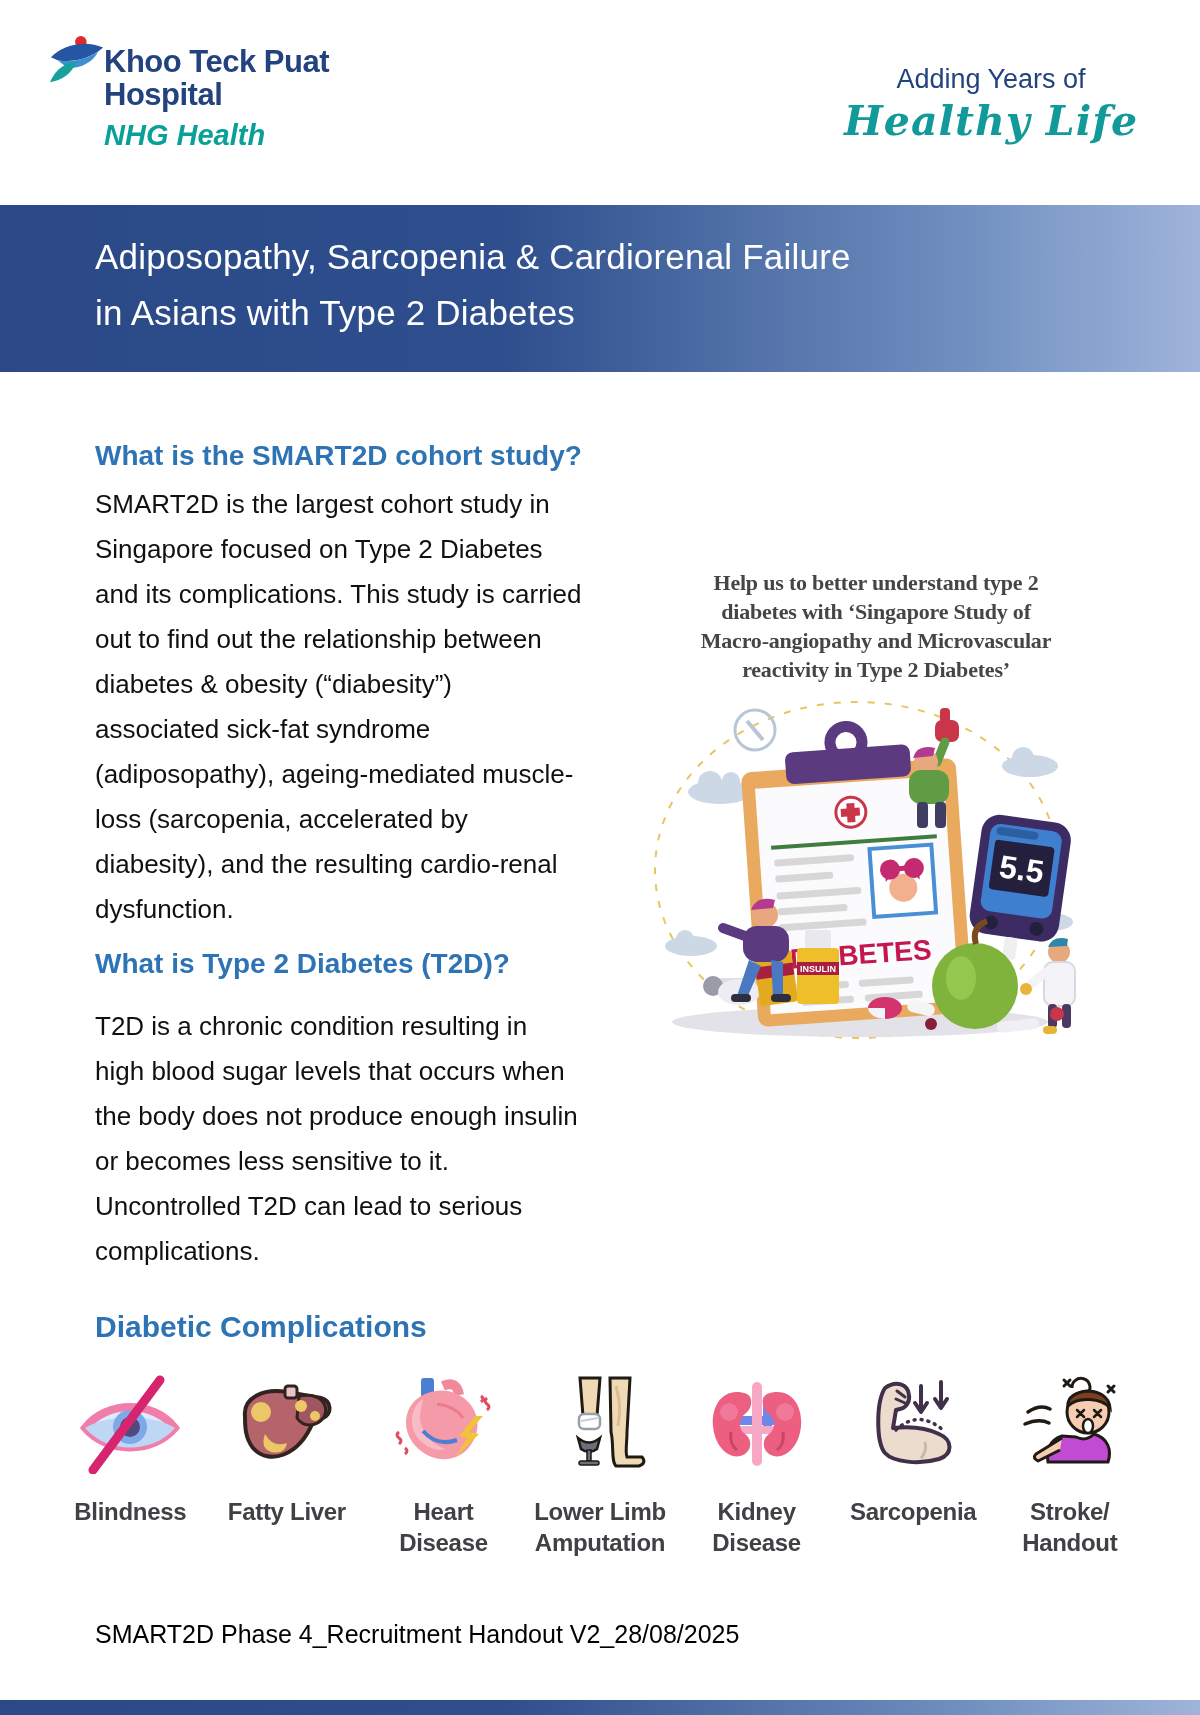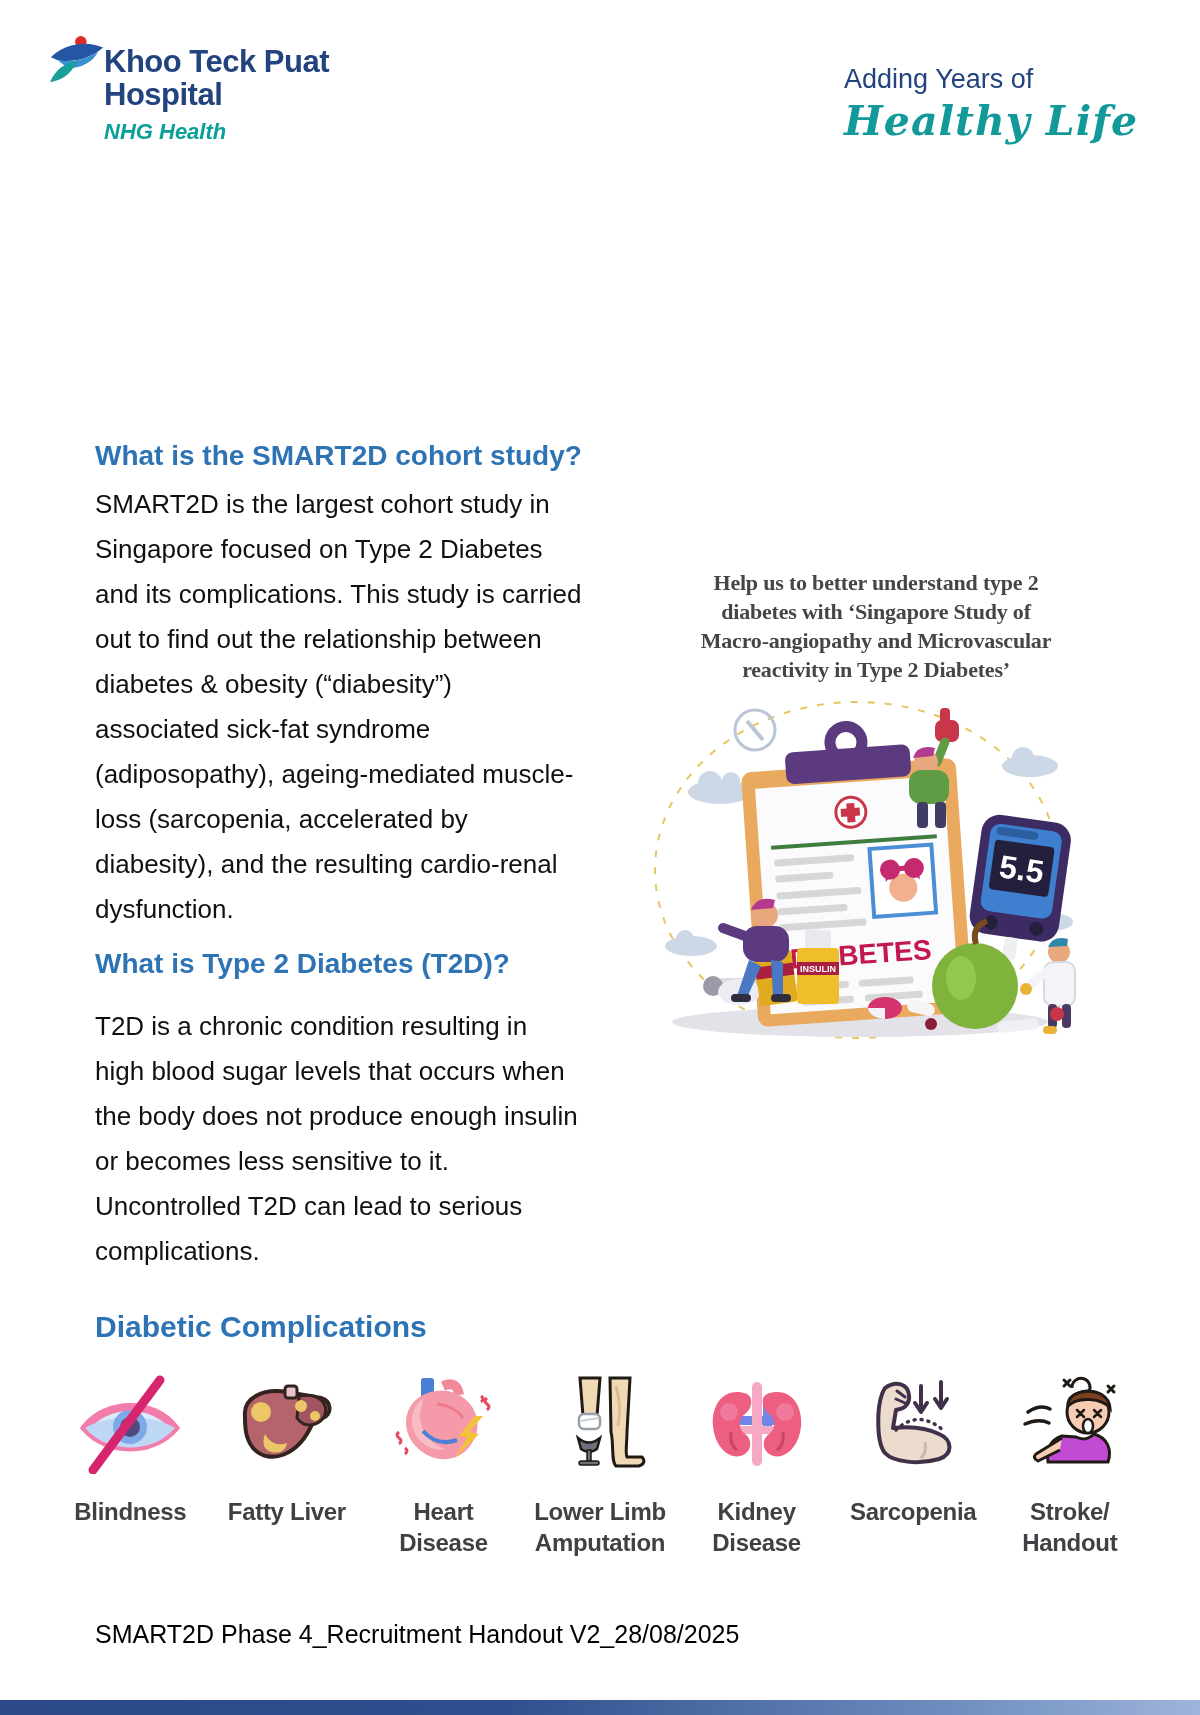--- a/index.html
+++ b/index.html
@@ -5,22 +5,22 @@
   html,body{margin:0;padding:0;background:#ffffff;}
   .page{
     position:relative;width:1200px;height:1715px;background:#ffffff;
     font-family:"Liberation Sans",sans-serif;overflow:hidden;
   }
 
   
   .logo-mark{position:absolute;left:48px;top:34px;width:58px;height:60px;}
   .logo-text{position:absolute;left:104px;top:46px;line-height:1.05;}
   .hosp-line{font-size:31px;font-weight:bold;color:#23437E;letter-spacing:-0.5px;}
-  .network{margin-top:9px;font-size:22px;font-weight:bold;font-style:italic;color:#0AA09A;}
-  .tagline{position:absolute;right:62px;top:64px;text-align:left;}
+  .network{margin-top:9px;font-size:29px;font-weight:bold;font-style:italic;color:#0AA09A;}
+  .tagline{position:absolute;right:62px;top:64px;text-align:center;}
   .tagline-1{font-size:27px;color:#23437E;font-weight:500;}
   .tagline-2{font-size:41px;color:#12999A;font-weight:bold;font-style:italic;
              font-family:"DejaVu Serif",serif;margin-top:2px;letter-spacing:1px;}
 
   
   .banner{
     position:absolute;left:0;top:205px;width:1200px;height:167px;
     background:linear-gradient(90deg,#2B4987 0%,#2E4E8D 42%,#6F8FC0 80%,#9FB4DA 100%);
   }
   .banner-title{padding:24px 40px 0 95px;color:#ffffff;font-size:35px;font-weight:400;
@@ -77,20 +77,26 @@
   <div class="logo-text">
     <div class="hosp-line">Khoo Teck Puat</div>
     <div class="hosp-line">Hospital</div>
     <div class="network">NHG Health</div>
   </div>
   <div class="tagline">
     <div class="tagline-1">Adding Years of</div>
     <div class="tagline-2">Healthy Life</div>
   </div>
 
+  <div class="banner">
+    <div class="banner-title">
+      <div>Adiposopathy, Sarcopenia &amp; Cardiorenal Failure</div>
+      <div>in Asians with Type 2 Diabetes</div>
+    </div>
+  </div>
 
   <div class="section-heading" id="cohort-heading">What is the SMART2D cohort study?</div>
   <div class="body-text" id="cohort-body">SMART2D is the largest cohort study in
 Singapore focused on Type 2 Diabetes
 and its complications. This study is carried
 out to find out the relationship between
 diabetes &amp; obesity (“diabesity”)
 associated sick-fat syndrome
 (adiposopathy), ageing-mediated muscle-
 loss (sarcopenia, accelerated by

